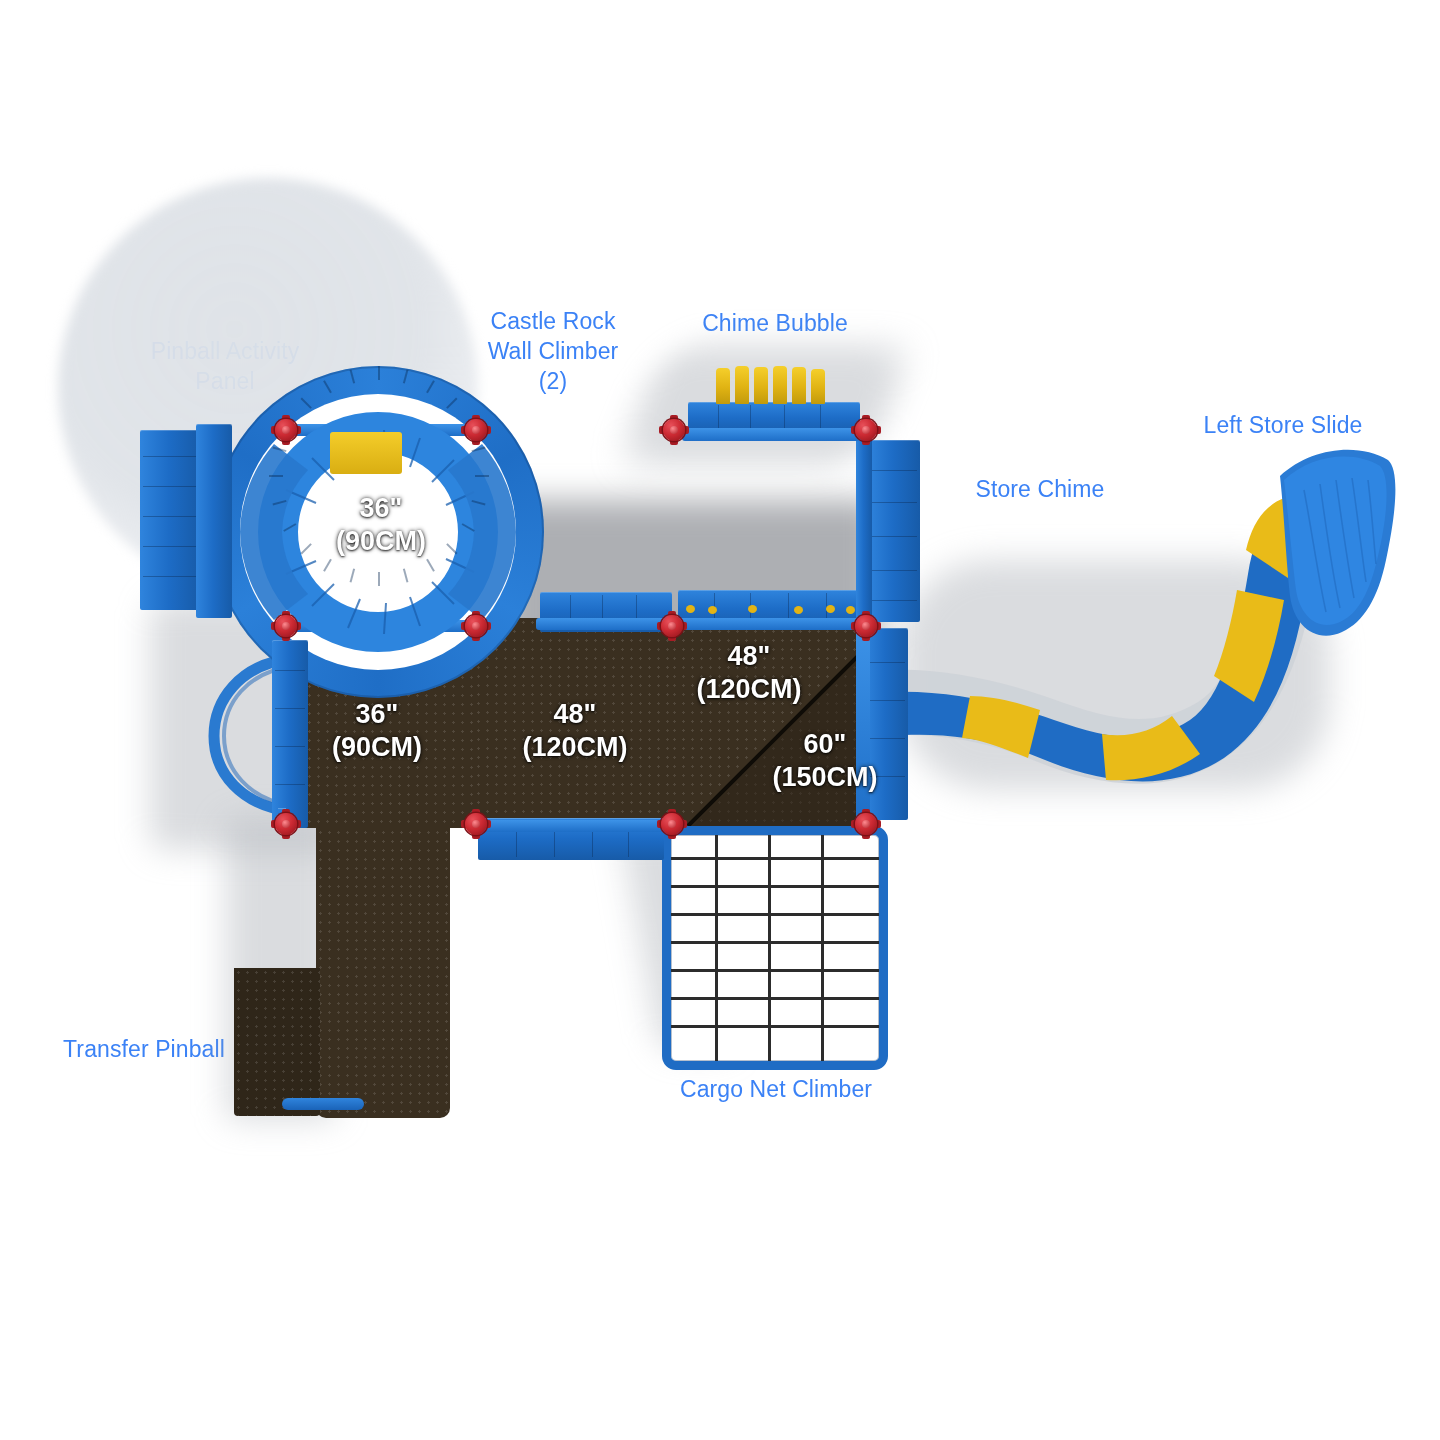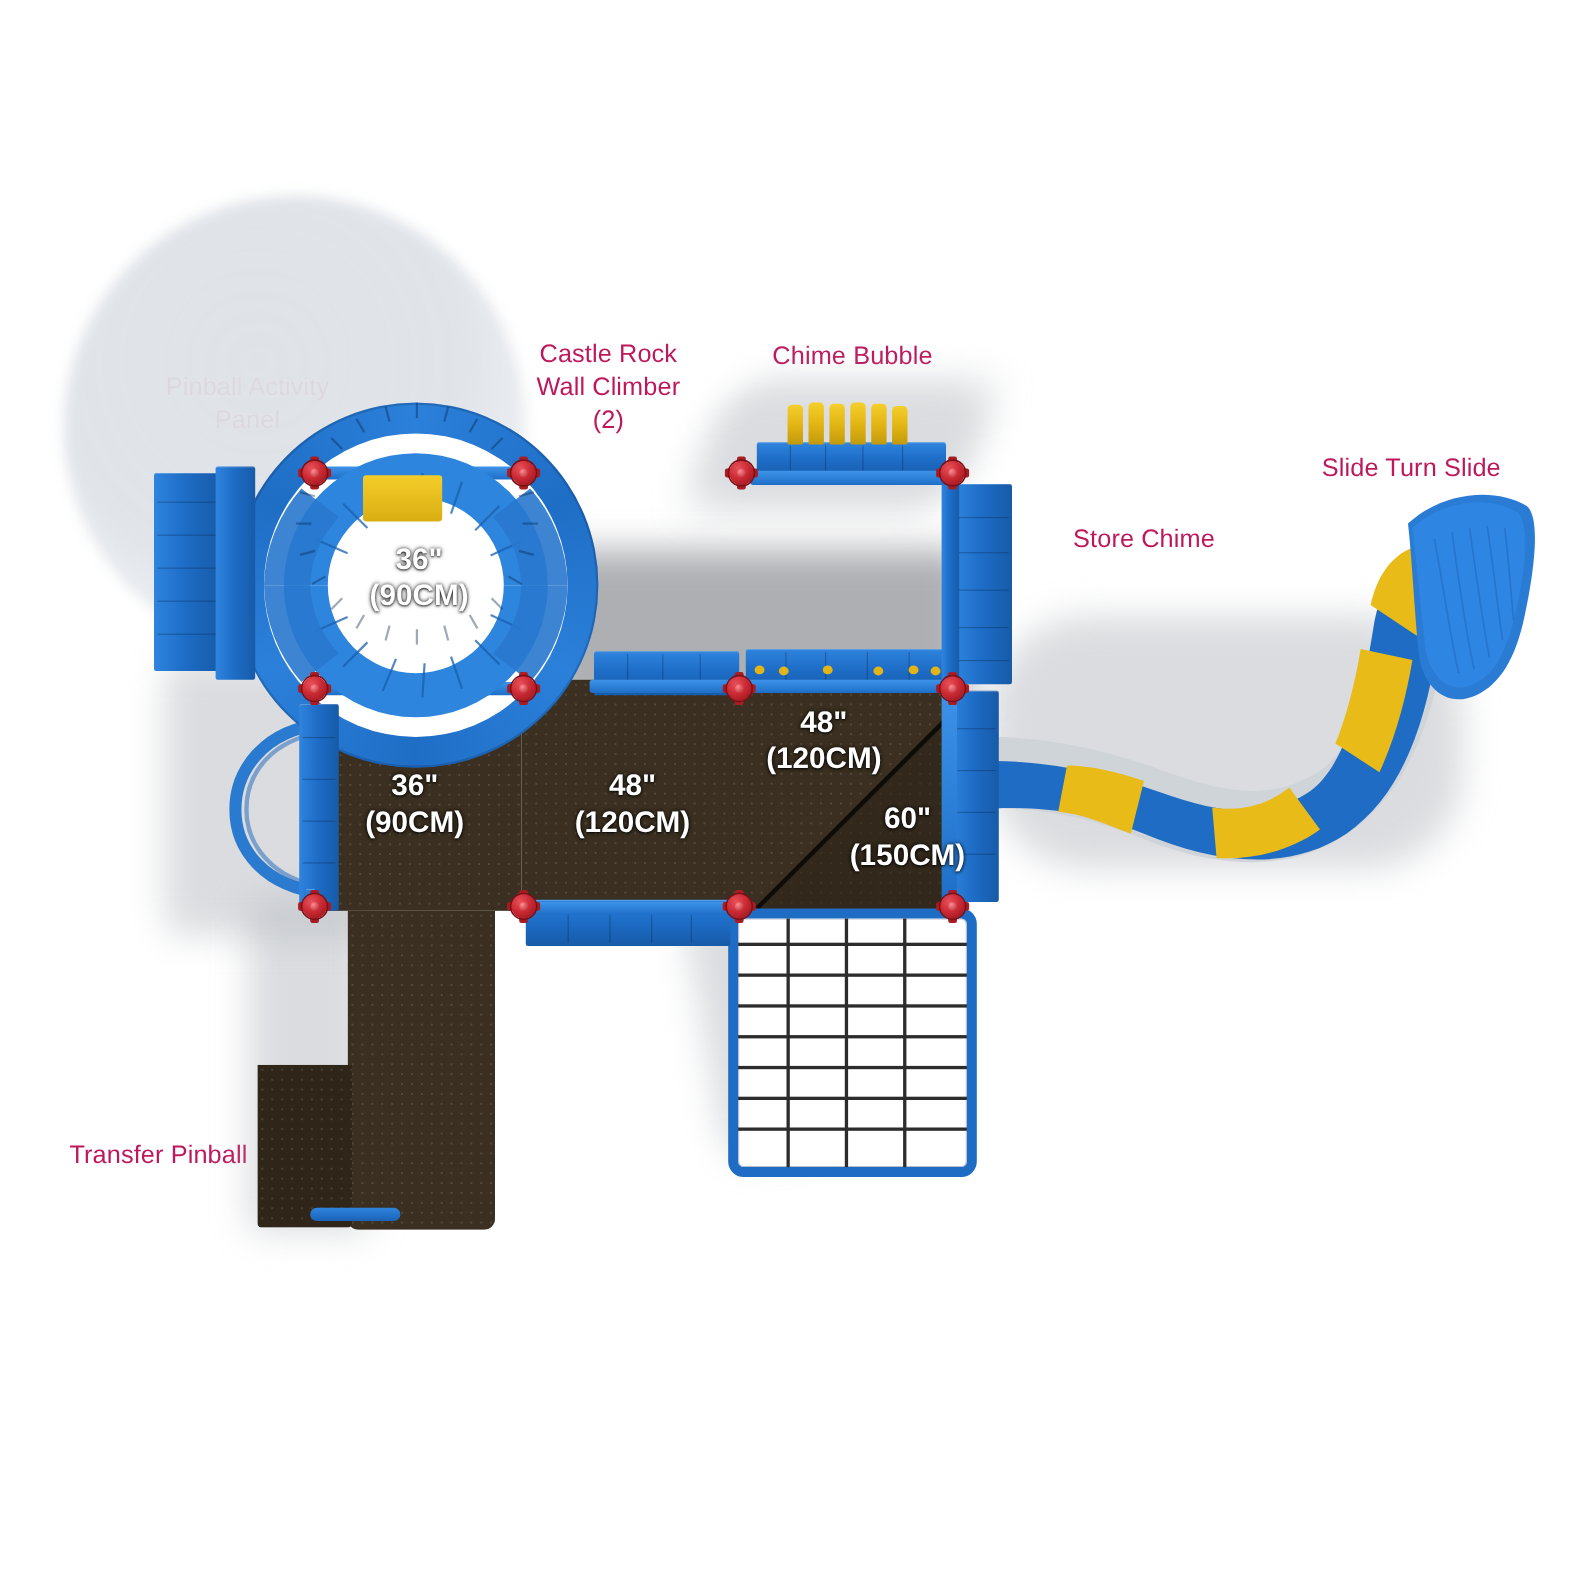--- a/index.html
+++ b/index.html
@@ -14,21 +14,21 @@
     position: relative;
     width: 1440px;
     height: 1440px;
     background: #ffffff;
     overflow: hidden;
   }
 
   
   .lbl {
     position: absolute;
-    color: #be185d;
+    color: #3b82f6;
     font-family: "Liberation Sans", sans-serif;
     font-size: 23px;
     line-height: 30px;
     white-space: pre-line;
     letter-spacing: .1px;
   }
   .lbl.c  { text-align: center; }
 
   
   .dim {
@@ -486,22 +486,23 @@
 
   <div class="lbl c" style="left:80px; top:336px; width:290px;">Pinball Activity
 Panel</div>
 
   <div class="lbl c" style="left:440px; top:306px; width:226px;">Castle Rock
 Wall Climber
 (2)</div>
 
   <div class="lbl c" style="left:662px; top:308px; width:226px;">Chime Bubble</div>
 
-  <div class="lbl c" style="left:1158px; top:410px; width:250px;">Slide Turn Slide</div>
+  <div class="lbl c" style="left:1158px; top:410px; width:250px;">Left Store Slide</div>
 
   <div class="lbl c" style="left:938px; top:474px; width:204px;">Store Chime</div>
 
 
 
   <div class="lbl c" style="left:18px; top:1034px; width:252px;">Transfer Pinball</div>
 
+  <div class="lbl c" style="left:632px; top:1074px; width:288px;">Cargo Net Climber</div>
 
 </div>
 
 </body></html>

